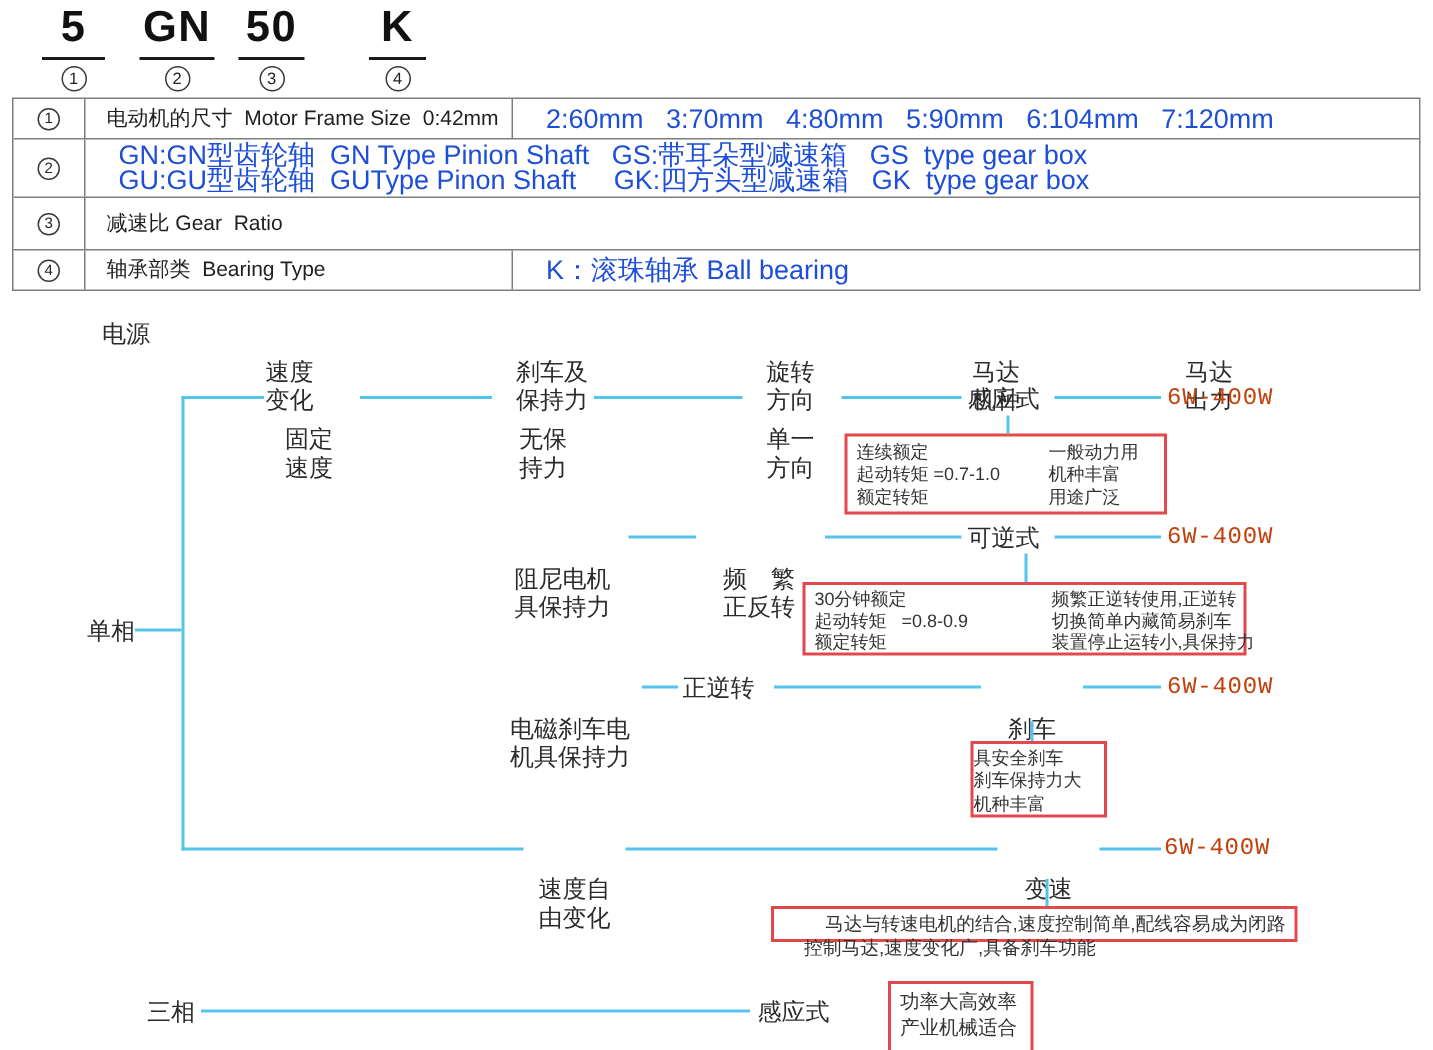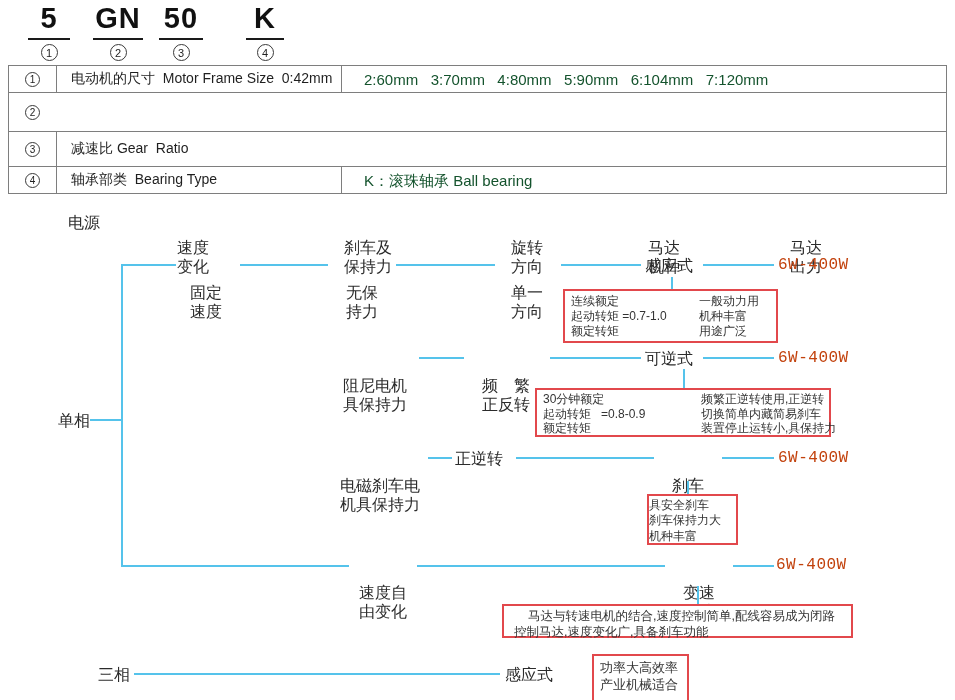--- a/index.html
+++ b/index.html
@@ -19,21 +19,21 @@
   .code-seg .circ{width:17px;height:17px;font-size:11px;margin-top:4px;}
 
   
   .spec{position:absolute;left:8px;top:65px;width:939px;border:1px solid var(--border);}
   .spec .row{display:grid;grid-template-columns:47px 285px 1fr;border-bottom:1px solid var(--border);}
   .spec .row:last-child{border-bottom:none;}
   .spec .cell{display:flex;flex-direction:column;justify-content:center;}
   .spec .num{align-items:center;}
   .spec .num .circ{width:15px;height:15px;font-size:10px;}
   .spec .label{border-left:1px solid var(--border);padding-left:14px;font-size:14px;white-space:pre;color:#1f1f1f;}
-  .spec .content{border-left:1px solid var(--border);padding-left:22px;font-size:15px;line-height:17px;white-space:pre;color:#14532d;}
+  .spec .content{border-left:1px solid var(--border);padding-left:22px;font-size:18px;line-height:17px;white-space:pre;color:#1d4ed8;}
   .h1{height:27px;} .h2{height:39px;} .h3{height:35px;} .h4{height:26px;}
 
   
   .t{position:absolute;font-size:16px;color:var(--ink);white-space:pre;font-family:Liberation Mono, monospace;}
   .c2{text-align:center;line-height:19px;}
   .hl{position:absolute;height:2px;background:var(--line);}
   .vl{position:absolute;width:2px;background:var(--line);}
   .callout{position:absolute;border:2px solid var(--red);background:#fff;display:flex;color:#333;}
   .callout .col{display:flex;flex-direction:column;}
   .callout span{display:block;white-space:pre;}
@@ -64,20 +64,24 @@
     <div class="cell num">
         <span class="circ">1</span>
       </div>
     <div class="cell label">电动机的尺寸  Motor Frame Size  0:42mm</div>
     <div class="cell content"><span>2:60mm   3:70mm   4:80mm   5:90mm   6:104mm   7:120mm</span></div>
   </div>
   <div class="row h2">
     <div class="cell num">
         <span class="circ">2</span>
       </div>
+    <div class="cell content">
+      <span>GN:GN型齿轮轴  GN Type Pinion Shaft   GS:带耳朵型减速箱   GS  type gear box</span>
+      <span>GU:GU型齿轮轴  GUType Pinon Shaft     GK:四方头型减速箱   GK  type gear box</span>
+    </div>
   </div>
   <div class="row h3">
     <div class="cell num">
         <span class="circ">3</span>
       </div>
     <div class="cell label">减速比 Gear  Ratio</div>
   </div>
   <div class="row h4">
     <div class="cell num">
         <span class="circ">4</span>
@@ -192,21 +196,21 @@
   <div>速度自</div><div>由变化</div>
 </div>
 <div class="hl" style="left:417px;top:565px;width:248px"></div>
 <div class="t c2" style="left:669px;top:547px;width:60px">
   <div>变速</div><div>马达</div>
 </div>
 <div class="hl" style="left:733px;top:565px;width:41px"></div>
 <div class="t out" style="left:776px;top:556px">6W-400W</div>
 
 <div class="vl" style="left:697px;top:586px;height:18px"></div>
-<div class="callout" style="left:502px;top:604px;width:351px;height:34px;padding:2px 10px;font-size:12.5px;line-height:16px">
+<div class="callout" style="left:514px;top:604px;width:351px;height:24px;padding:2px 20px;font-size:12.5px;line-height:16px">
   <div class="col">
     <span style="padding-left:14px">马达与转速电机的结合,速度控制简单,配线容易成为闭路</span>
     <span>控制马达,速度变化广,具备刹车功能</span>
   </div>
 </div>
 
 <div class="hl" style="left:134px;top:673px;width:366px"></div>
 <div class="t" style="left:505px;top:665px">感应式</div>
 <div class="callout" style="left:592px;top:654px;width:97px;height:60px;padding:3px 6px;font-size:13px;line-height:17px">
   <div class="col">

